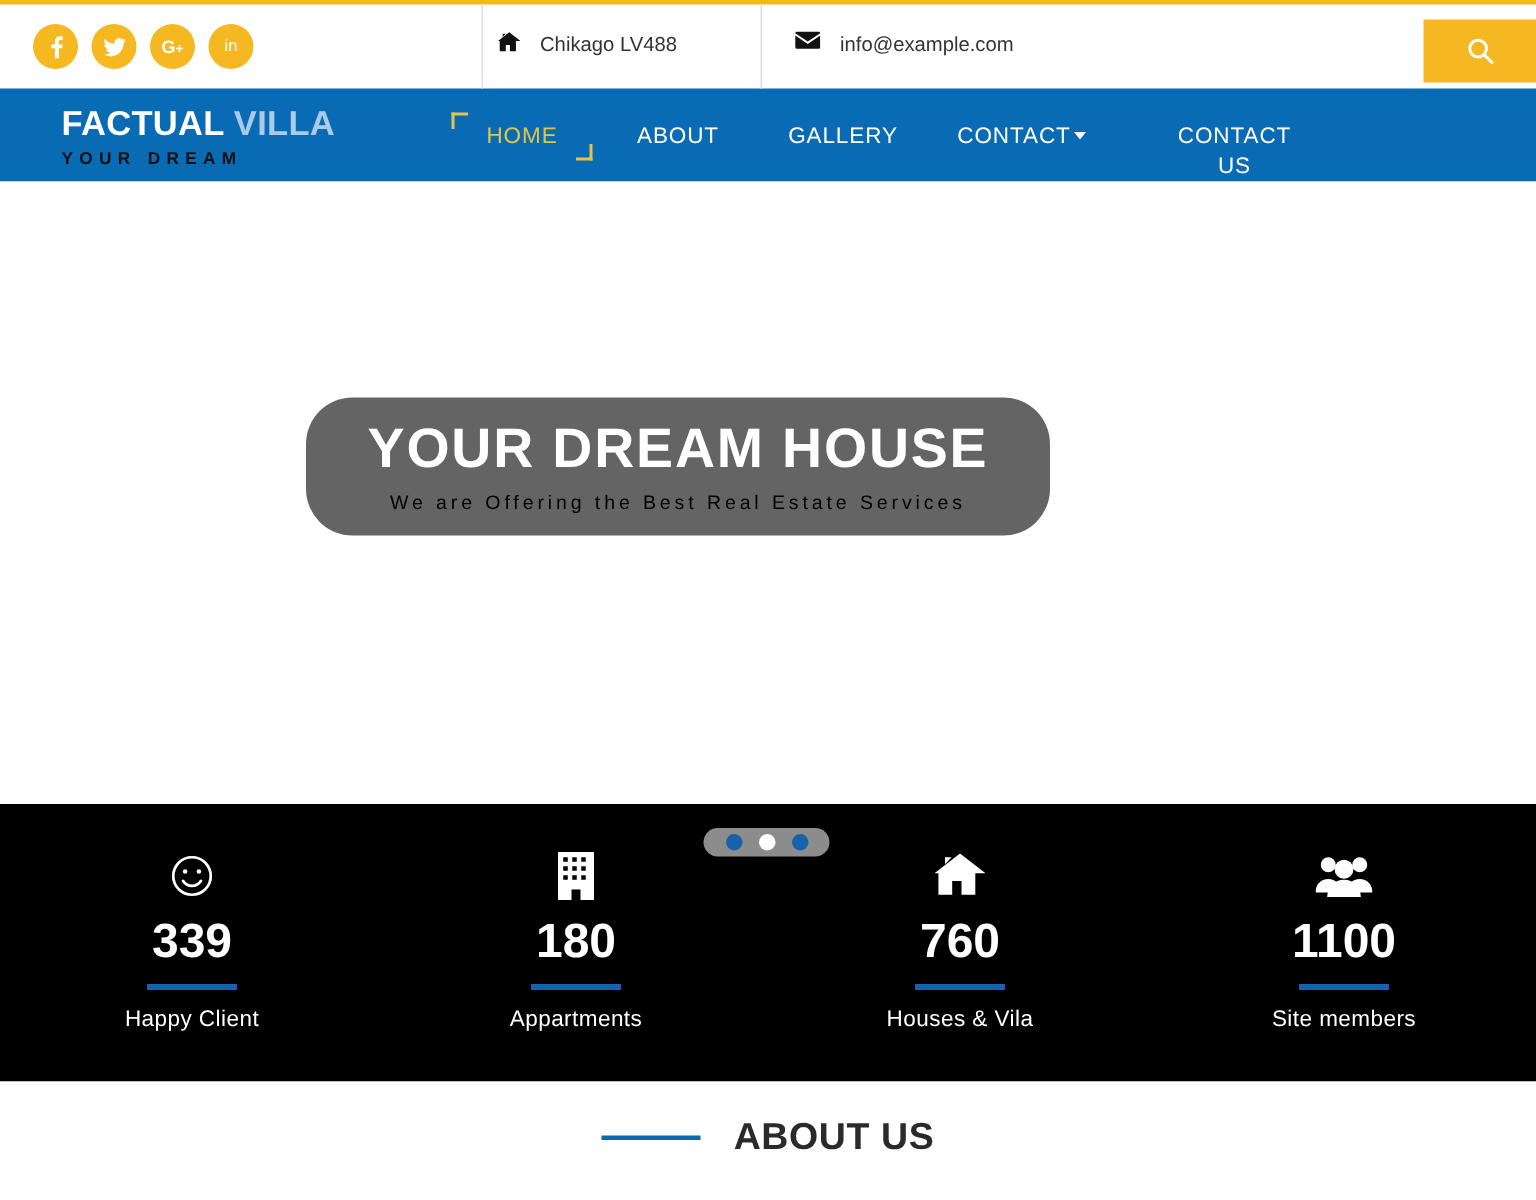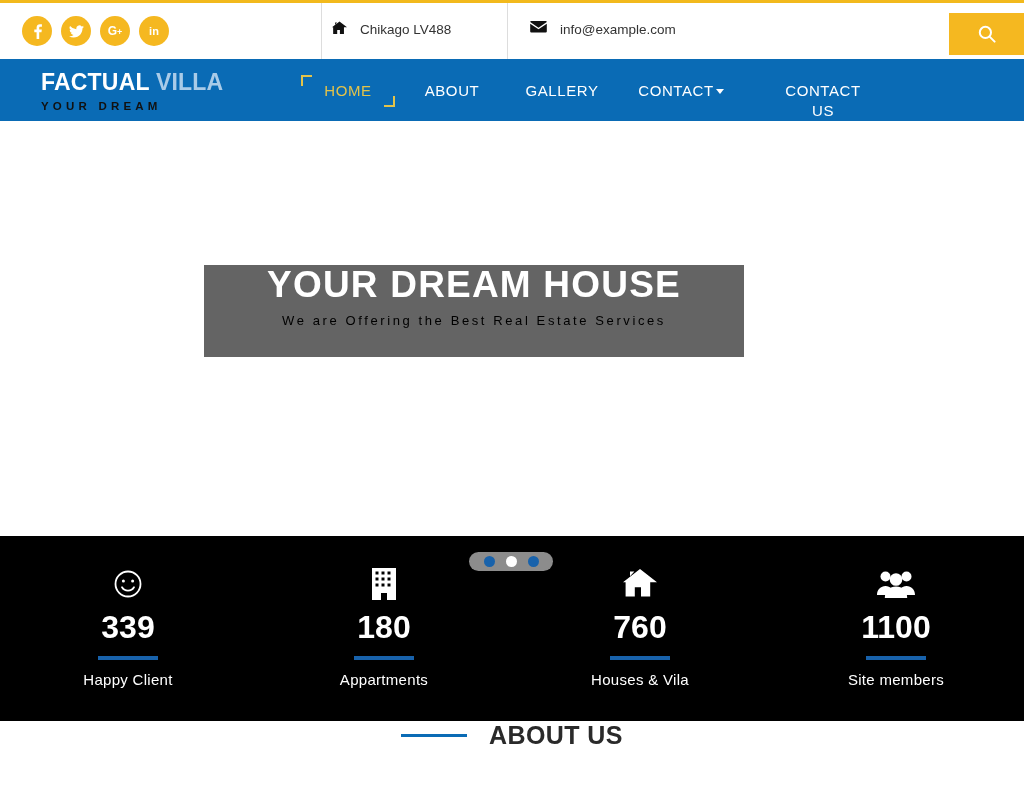--- a/index.html
+++ b/index.html
@@ -167,26 +167,28 @@
   
   .hero {
     position: relative;
     height: 415px;
     background: #ffffff;
   }
   .hero-caption {
     position: absolute;
     left: 204px;
     top: 144px;
-    width: 540px;
+    width: 496px;
     height: 92px;
     background: #646464;
     display: flex;
     flex-direction: column;
     align-items: center;
+    justify-content: center;
+    border-radius: 31px;
   }
   .hero-title {
     font-size: 37px;
     font-weight: bold;
     color: #ffffff;
     letter-spacing: 1.2px;
     line-height: 1.1;
   }
   .hero-sub {
     margin-top: 7px;
@@ -255,21 +257,21 @@
     font-size: 15px;
     color: #ffffff;
     letter-spacing: 0.3px;
   }
 
   
   .about {
     height: 78px;
     background: #ffffff;
     display: flex;
-    align-items: flex-start;
+    align-items: center;
     justify-content: center;
     padding-bottom: 4px;
   }
   .about-inner {
     display: flex;
     align-items: center;
     gap: 22px;
   }
   .about-rule {
     width: 66px;
@@ -296,21 +298,21 @@
     </a>
     <a class="social-icon">
       <svg width="15" height="13" viewBox="0 0 16 13" fill="#fff" aria-hidden="true">
         <path d="M16 1.54a6.4 6.4 0 0 1-1.89.52A3.3 3.3 0 0 0 15.56.24a6.6 6.6 0 0 1-2.08.8A3.28 3.28 0 0 0 7.9 4.03 9.32 9.32 0 0 1 1.11.6a3.28 3.28 0 0 0 1.02 4.38 3.25 3.25 0 0 1-1.49-.41v.04a3.28 3.28 0 0 0 2.63 3.22 3.3 3.3 0 0 1-1.48.06 3.28 3.28 0 0 0 3.07 2.28A6.59 6.59 0 0 1 0 11.52a9.29 9.29 0 0 0 5.03 1.48c6.04 0 9.34-5 9.34-9.34l-.01-.43A6.66 6.66 0 0 0 16 1.54z"></path>
       </svg>
     </a>
     <a class="social-icon">
       <span style="font-size:12px;font-weight:bold;">G<span style="font-size:9px;">+</span></span>
     </a>
     <a class="social-icon">
-      <span style="font-size:11px;font-weight:bold;font-style:normal;">in</span>
+      <span style="font-size:11px;font-weight:normal;font-style:normal;">in</span>
     </a>
   </div>
 
   <div class="contact-group">
 
     <div class="contact-item ci-address">
       <span class="ci-icon">
         <svg width="15" height="14" viewBox="0 0 16 14" fill="currentColor" aria-hidden="true">
           <path d="M8 0 0 6.2h1.2l.05 7.3h4.3V9.2h2.9v4.3h4.3V6.2H16L8 0zM3.3 3.4V1.2h2.1L3.3 3.4z"></path>
         </svg>

